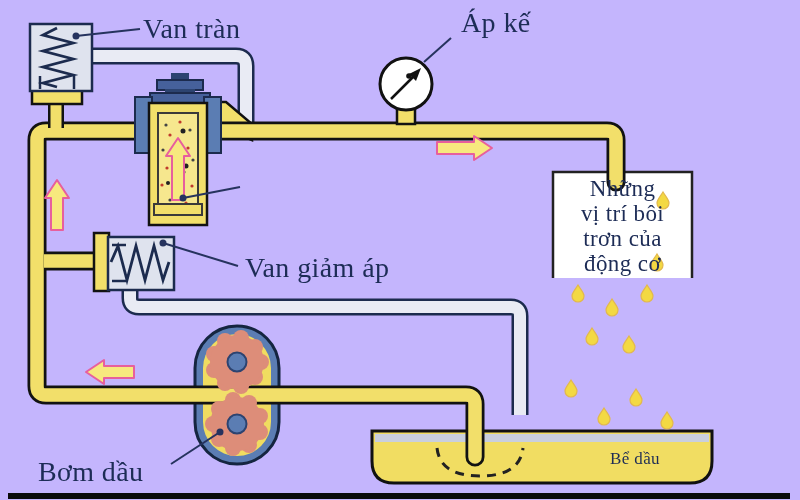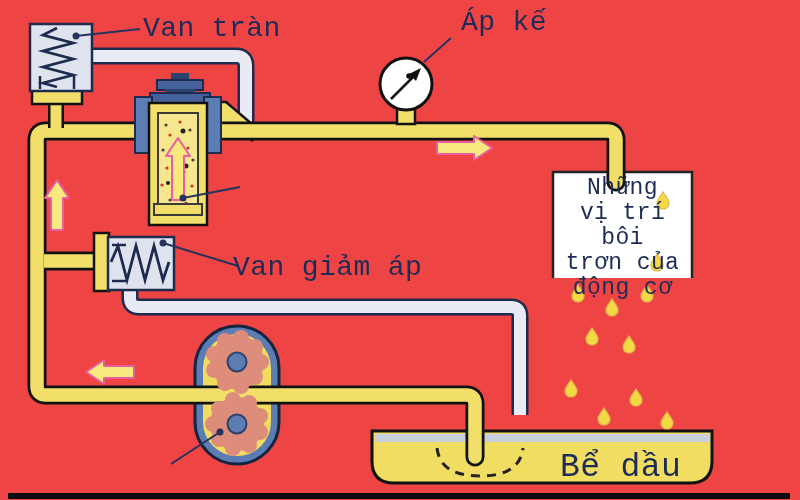--- a/index.html
+++ b/index.html
@@ -1,26 +1,26 @@
 <!DOCTYPE html>
 <html style="--oil_pipe: #f2df6a; --oil_pipe_outline: #121212; --return_pipe: #e9ebf4; --return_pipe_outline: #1c2b4e; --component_blue: #5b7db3; --component_navy: #2c4370; --cap_blue: #46619b; --valve_grey: #dfe3ee; --gear_salmon: #dd8d79; --pump_interior: #f0dc60; --tank_yellow: #f1dd62; --tank_rim: #c9cfdd; --filter_media: #f6e78e; --text_navy: #1d2c56; --arrow_pink: #e75f9d; --arrow_fill: #f7e97e; --drop_yellow: #f3d943; --drop_edge: #e3b84c;"><head>
 <meta charset="utf-8">
 <style>
   html,body{margin:0;padding:0;background:#ffffff;}
   #stage{
-    position:relative;width:800px;height:500px;background:#ef4444;overflow:hidden;
-    font-family:Liberation Mono, monospace;
+    position:relative;width:800px;height:500px;background:#c4b5fd;overflow:hidden;
+    font-family:Liberation Serif, serif;
   }
   #stage svg{position:absolute;left:0;top:0;}
   .lbl{
     position:absolute;color:var(--text_navy,#1d2c56);font-size:28px;
     letter-spacing:.4px;white-space:nowrap;user-select:none;
   }
   .lbl.small{font-size:23px;line-height:25px;white-space:pre-line;text-align:center;}
-  .lbl.tank{font-size:33px;text-align:left;}
+  .lbl.tank{font-size:17px;text-align:right;}
 </style>
 </head>
 <body>
 
 <div id="stage">
 
 <svg width="800" height="500" viewBox="0 0 800 500">
   <defs>
     <path id="drop" d="M 0 -8 C 3 -3 6 0 6 3 A 6 6 0 1 1 -6 3 C -6 0 -3 -3 0 -8 Z"></path>
   </defs>
@@ -183,19 +183,20 @@
       <circle cx="163" cy="243" r="3.5"></circle>
           <circle cx="220" cy="432" r="3.5"></circle>
     </g>
   </g>
 
   <rect x="8" y="493" width="782" height="6" fill="#0a0a0a"></rect>
 </svg>
 
   <div class="lbl" style="left:143px;top:13px;">Van tràn</div>
   <div class="lbl" style="left:461px;top:7px;">Áp kế</div>
-  <div class="lbl" style="left:233px;top:252px;">Van giảm áp</div>
+  <div class="lbl" style="left:245px;top:252px;">Van giảm áp</div>
   <div class="lbl small" style="left:553px;top:176px;width:139px;">Những
 vị trí bôi
 trơn của
 động cơ</div>
+  <div class="lbl" style="left:38px;top:456px;">Bơm dầu</div>
   <div class="lbl tank" style="left:560px;top:449px;width:100px;">Bể dầu</div>
 </div>
 
 </body></html>

